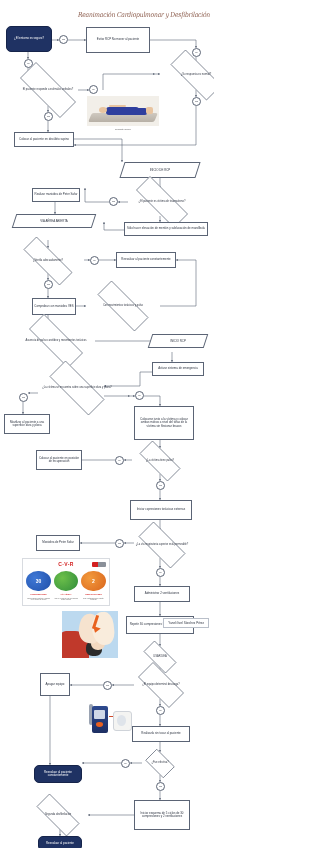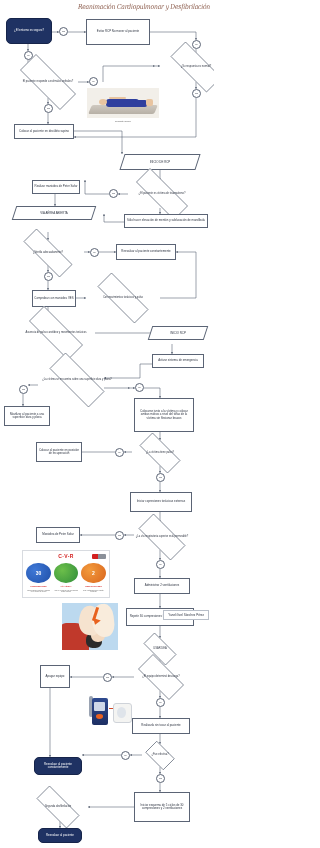--- a/index.html
+++ b/index.html
@@ -2,21 +2,21 @@
 <html><head>
 <meta charset="utf-8">
 <style>
   * { box-sizing: border-box; margin:0; padding:0; }
   html,body { background:#ffffff; }
   body {
     width:214px; height:848px;
     font-family:"Liberation Sans", sans-serif;
     position:relative; overflow:hidden;
   }
-  #canvas { position:absolute; left:0; top:0; width:214px; height:628px; }
+  #canvas { position:absolute; left:0; top:8px; width:214px; height:628px; }
   svg.links { position:absolute; left:0; top:0; width:214px; height:848px; pointer-events:none; }
 
   .node { position:absolute; display:flex; align-items:center; justify-content:center; text-align:center; }
   .node span { display:block; line-height:1.05; }
 
   
   .rect {
     background:#ffffff; border:0.8px solid #5b6475;
     font-size:2.9px; color:#2f3542; padding:1px;
   }

